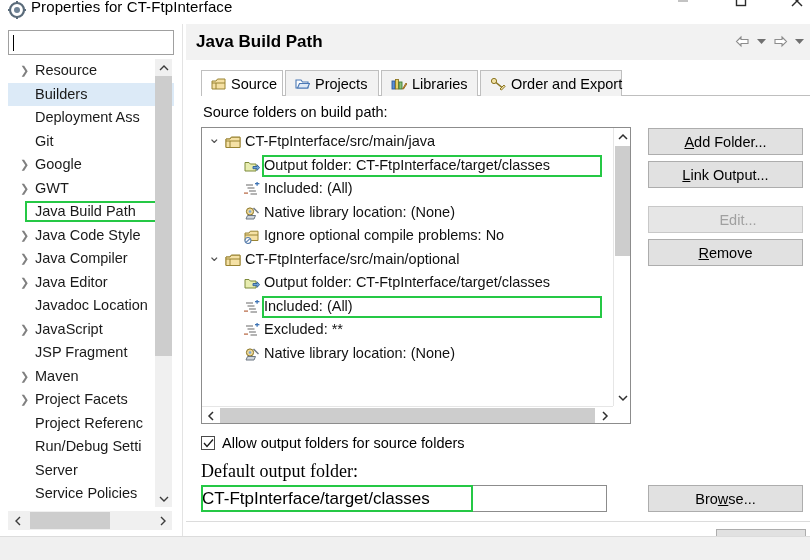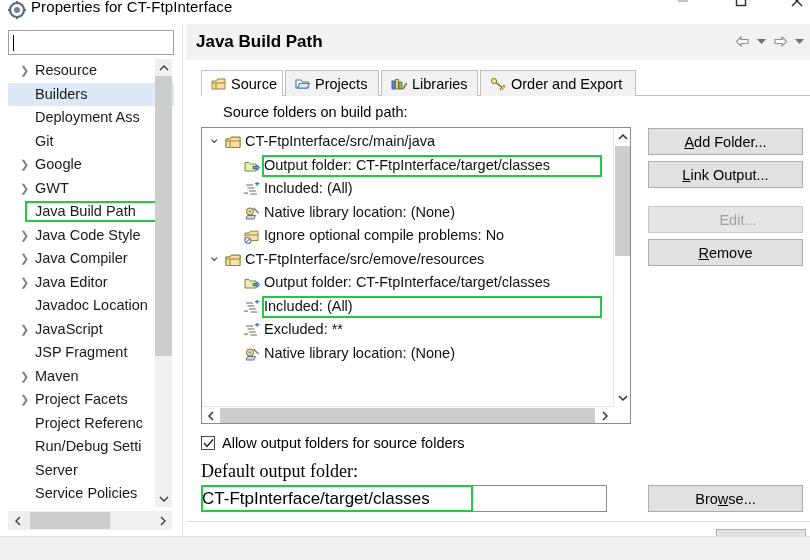--- a/index.html
+++ b/index.html
@@ -133,21 +133,21 @@
   .tab.active { background: #ffffff; border-color: #bfbfbf; z-index: 2; }
   .tabline {
     position: absolute; left: 15px; top: 71px; width: 609px; height: 1px;
     background: #bfbfbf;
   }
   .tabline-cover {
     position: absolute; top: 71px; height: 1px; background: #ffffff; z-index: 3;
   }
 
   .label-src {
-    position: absolute; left: 17px; top: 80px; font-size: 14.5px; margin-left: 20px;
+    position: absolute; left: 17px; top: 80px; font-size: 14.5px;
   }
 
   
   .treebox {
     position: absolute; left: 15px; top: 103px; width: 430px; height: 297px;
     border: 1px solid #8c8c8c; background: #ffffff; overflow: hidden;
   }
   .row {
     position: relative; height: 23.5px; line-height: 23.5px;
     white-space: nowrap; font-size: 14.5px; color: #111;
@@ -385,21 +385,21 @@
           <span style="display: flex;">
             <svg width="16" height="14" viewBox="0 0 16 14">
               <rect x="1" y="4" width="3" height="8" fill="#5c8fd6" stroke="#2e5a95" stroke-width=".9"></rect>
               <rect x="4.5" y="2.5" width="3" height="9.5" fill="#e8d26a" stroke="#8a7420" stroke-width=".9"></rect>
               <rect x="8" y="5" width="3" height="7" fill="#8ac07a" stroke="#3f7a33" stroke-width=".9"></rect>
               <path d="M11.5 12 L15 6 L15.8 7 L12.5 12 Z" fill="#e0a33c" stroke="#8a5a12" stroke-width=".8"></path>
             </svg>
           </span>
           <span>Libraries</span>
         </div>
-        <div class="tab" style="left: 279px; width: 156px;">
+        <div class="tab" style="left: 279px; width: 142px;">
           <span style="display: flex;">
             <svg width="16" height="14" viewBox="0 0 16 14">
               <circle cx="4" cy="4" r="2.6" fill="#f2e3a8" stroke="#8a7420" stroke-width="1"></circle>
               <path d="M6 5.5 L12 10.5" stroke="#8a7420" stroke-width="1.6" fill="none"></path>
               <path d="M10 12 L14 8 L15 9.5 L11.5 13 Z" fill="#f2e3a8" stroke="#8a7420" stroke-width="1"></path>
             </svg>
           </span>
           <span>Order and Export</span>
         </div>
       </div>
@@ -462,21 +462,21 @@
             <span class="txt">Ignore optional compile problems: No</span>
           </div>
           <div class="row lvl0">
             <span class="exp" style="font-size: 15px; top: -4px;">⌄</span>
             <span class="ico"><svg width="16" height="15" viewBox="0 0 16 15">
                 <path d="M1 4 L5 4 L6.3 2.2 L15 2.2 L15 12.5 L1 12.5 Z" fill="#f3dфа0" stroke="#9a8433" stroke-width="1"></path>
                 <path d="M1 4 L5 4 L6.3 2.2 L15 2.2 L15 12.5 L1 12.5 Z" fill="#f5e1a5" stroke="#9a8433" stroke-width="1"></path>
                 <line x1="1" y1="6" x2="15" y2="6" stroke="#9a8433" stroke-width="1"></line>
                 <line x1="5" y1="6" x2="5" y2="12.5" stroke="#9a8433" stroke-width="1"></line>
               </svg></span>
-            <span class="txt">CT-FtpInterface/src/emove/resources</span>
+            <span class="txt">CT-FtpInterface/src/main/optional</span>
           </div>
           <div class="row lvl1">
             <span class="ico"><svg width="16" height="15" viewBox="0 0 16 15">
                 <path d="M1 3.5 L5 3.5 L6.3 5 L12 5 L12 12 L1 12 Z" fill="#e8edb0" stroke="#7d8a3a" stroke-width="1"></path>
                 <path d="M9 7.5 L13 7.5 L13 5.8 L15.6 8.6 L13 11.4 L13 9.7 L9 9.7 Z" fill="#6ea3d8" stroke="#2d5e96" stroke-width=".9"></path>
               </svg></span>
             <span class="txt">Output folder: CT-FtpInterface/target/classes</span>
           </div>
           <div class="row lvl1">
             <span class="ico"><svg width="16" height="15" viewBox="0 0 16 15">

